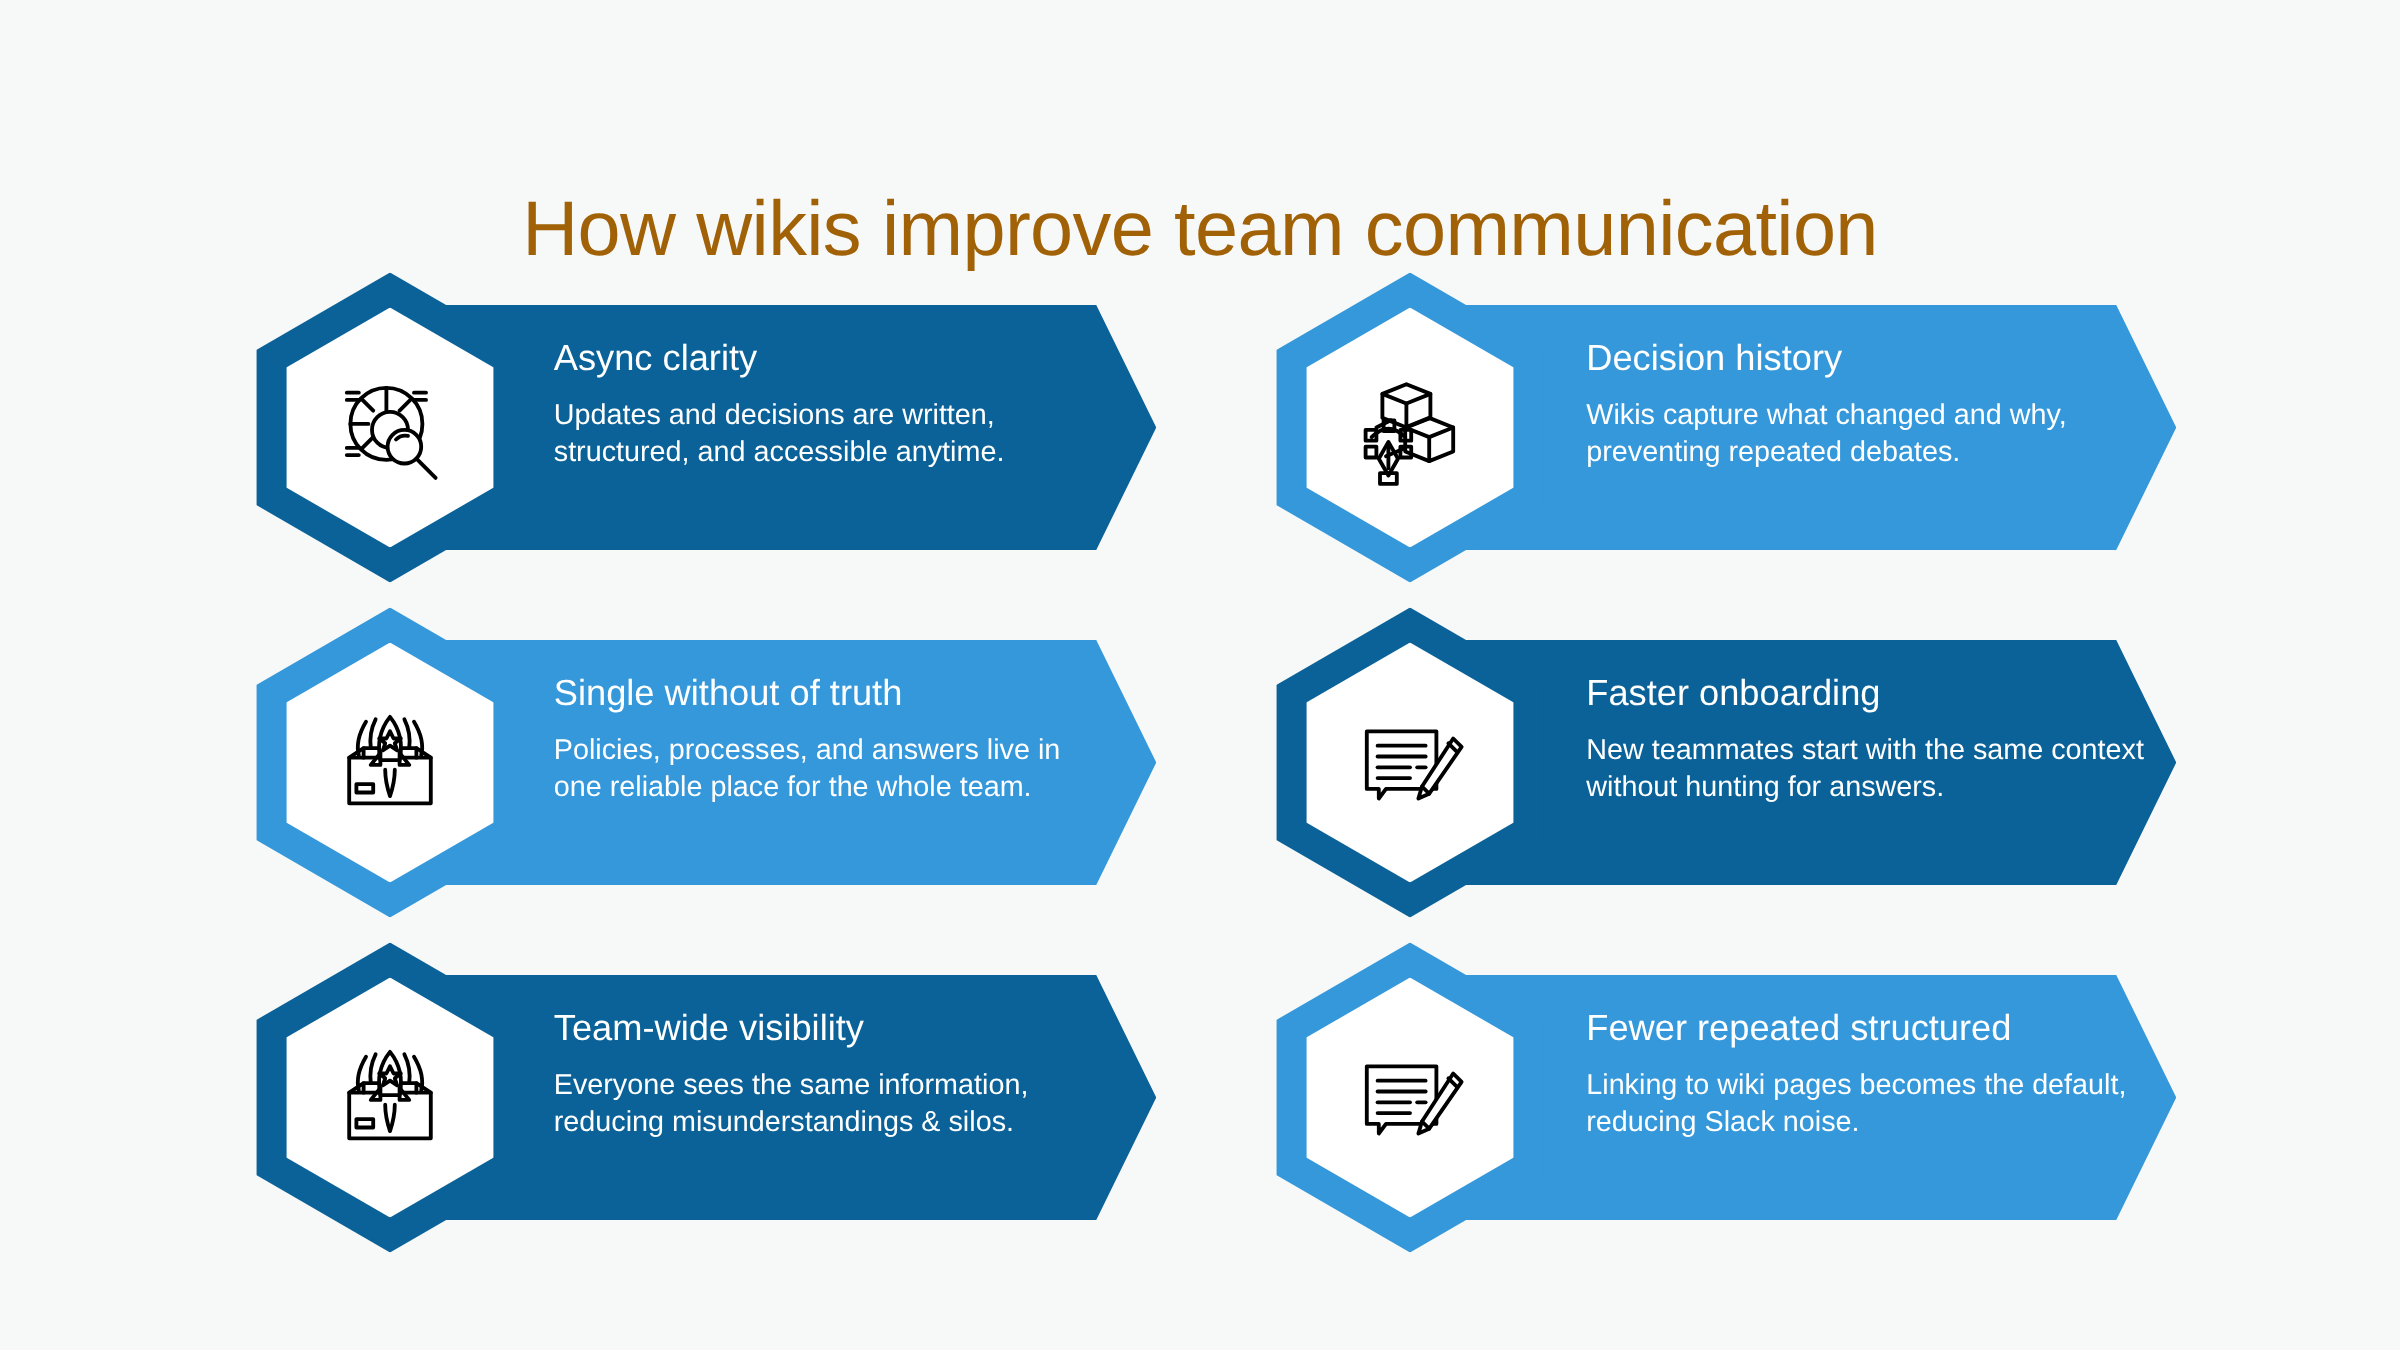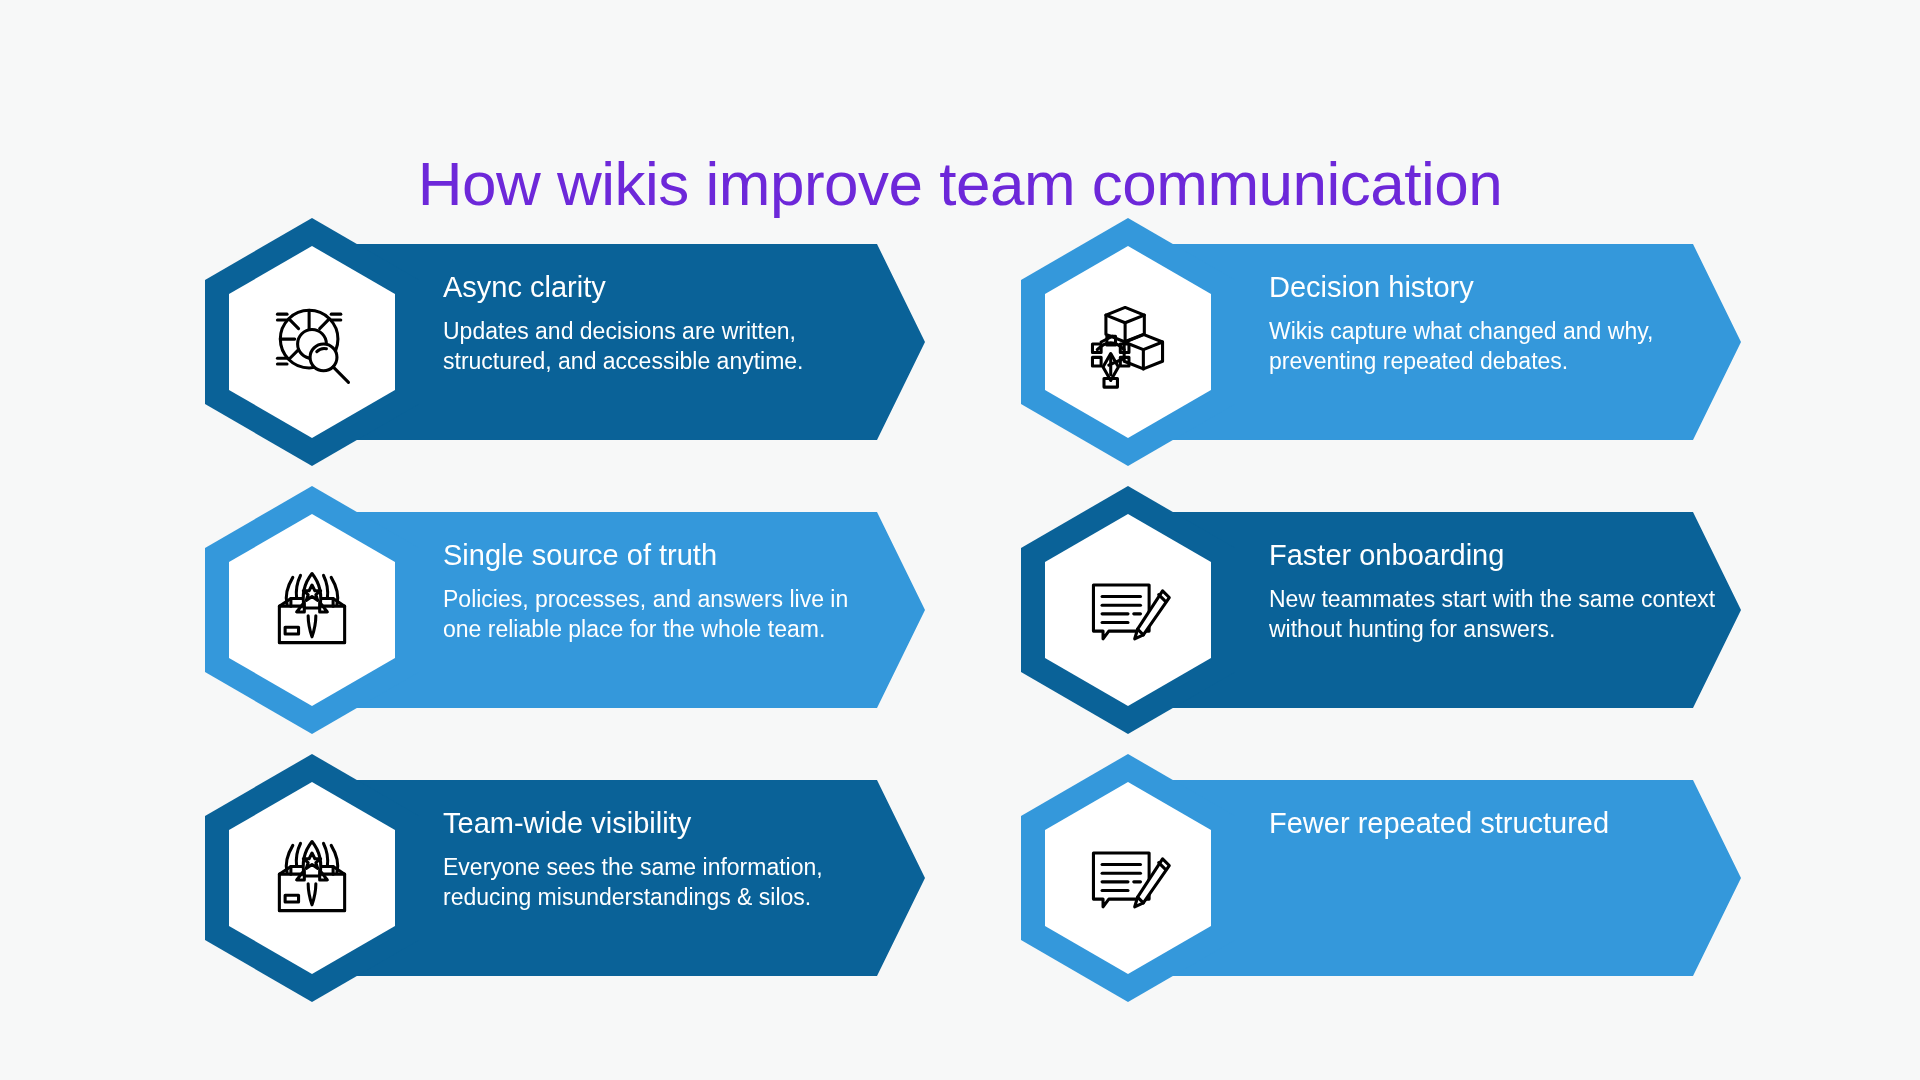--- a/index.html
+++ b/index.html
@@ -26,21 +26,21 @@
   
   .page-title {
     position: absolute;
     top: 108px;
     left: 0;
     width: 1920px;
     text-align: center;
     font-size: 62px;
     font-weight: 400;
     letter-spacing: -0.5px;
-    color: #6d28d9;
+    color: #a16207;
     line-height: 1.1;
     white-space: nowrap;
   }
 
   
   .grid {
     position: absolute;
     top: 218px;
     left: 205px;
     width: 1520px;
@@ -243,21 +243,21 @@
             <path d="M46 56 C46 66 48 72 50 78 C52 72 54 66 54 56"></path>
 
             <path d="M30 16 C24 26 22 36 24 44"></path>
             <path d="M70 16 C76 26 78 36 76 44"></path>
             <path d="M38 14 C34 22 33 30 34 38"></path>
             <path d="M62 14 C66 22 67 30 66 38"></path>
           </svg>
         </div>
       </div>
       <div class="card-text">
-        <div class="card-title">Single source of truth</div>
+        <div class="card-title">Single without of truth</div>
         <div class="card-desc">Policies, processes, and answers live in one reliable place for the whole team.</div>
       </div>
     </div>
 
     <div class="card col-right row-1 theme-dark">
       <div class="banner"></div>
       <div class="hex-outer">
         <div class="hex-inner">
           <svg viewBox="0 0 100 100" fill="none" stroke="#000" stroke-width="3.2" stroke-linecap="round" stroke-linejoin="round">
 
@@ -320,17 +320,18 @@
             <line x1="56" y1="54" x2="63" y2="54"></line>
             <line x1="23" y1="63" x2="50" y2="63"></line>
             <path d="M86 30 L93 37 L66 76 L57 80 L60 70 Z" fill="#fff"></path>
             <line x1="60" y1="70" x2="66" y2="76"></line>
             <line x1="82" y1="34" x2="89" y2="41"></line>
           </svg>
         </div>
       </div>
       <div class="card-text">
         <div class="card-title">Fewer repeated structured</div>
+        <div class="card-desc">Linking to wiki pages becomes the default, reducing Slack noise.</div>
       </div>
     </div>
 
   </div>
 </div>
 
 </body></html>

